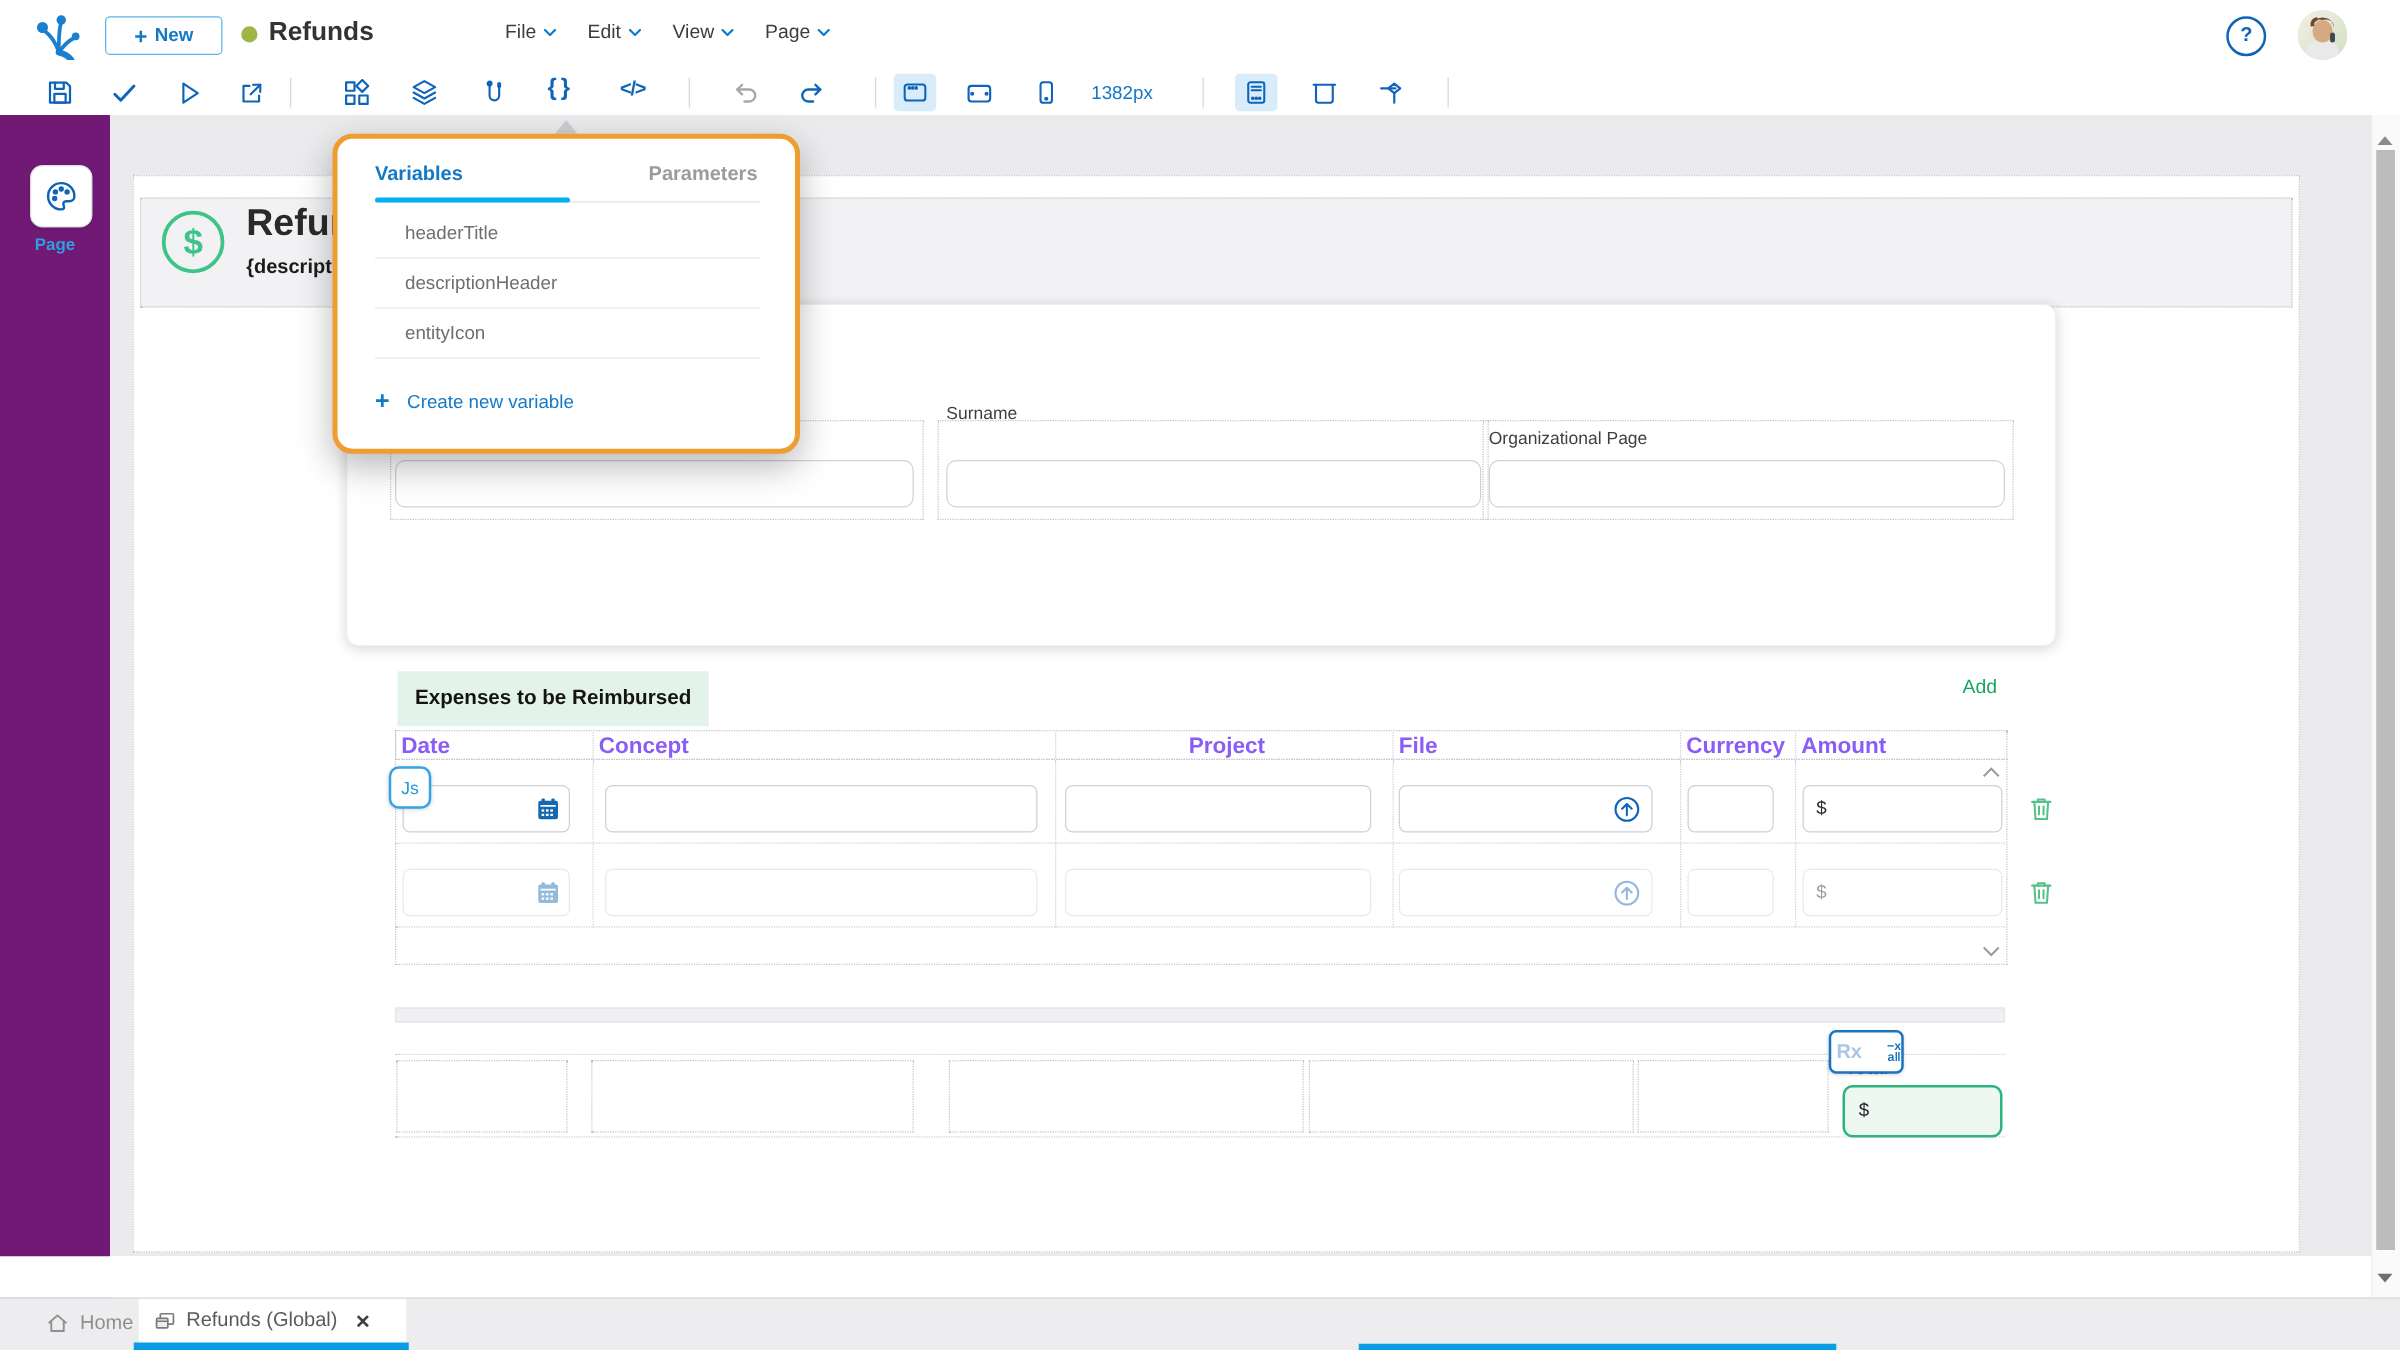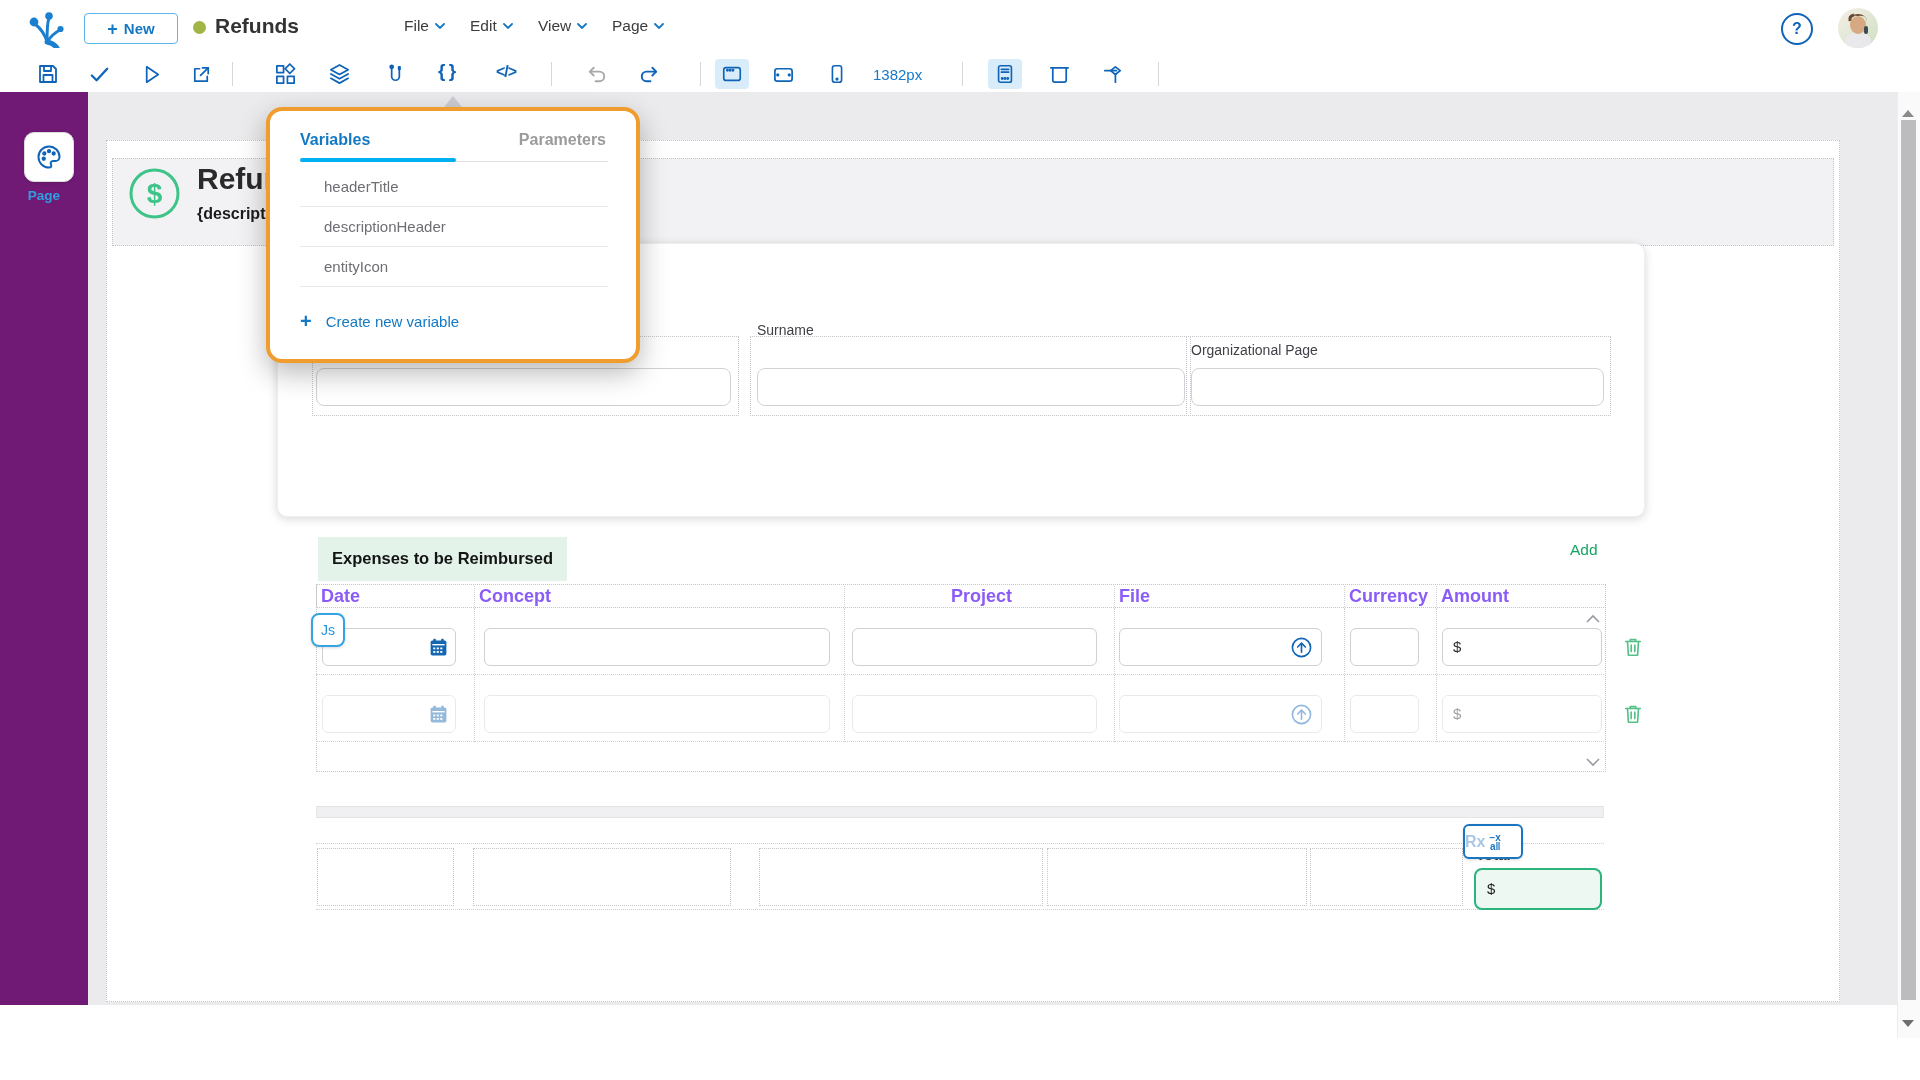--- a/index.html
+++ b/index.html
@@ -354,39 +354,59 @@
   <div class="abs dotted" style="left:473px;top:848px;width:256px;height:56px;background:#fff;"></div>
   <div class="abs dotted" style="left:759px;top:848px;width:282px;height:56px;background:#fff;"></div>
   <div class="abs dotted" style="left:1047px;top:848px;width:258px;height:56px;background:#fff;"></div>
   <div class="abs dotted" style="left:1310px;top:848px;width:151px;height:56px;background:#fff;"></div>
 
   <span class="abs" style="left:1476px;top:846px;font-size:15px;font-weight:bold;color:#3f3f46;">Total</span>
   <div class="abs" style="left:1474px;top:868px;width:128px;height:42px;background:#edf8f2;border:2px solid #2bb47c;border-radius:8px;box-sizing:border-box;">
     <span style="position:absolute;left:11px;top:10px;font-size:15px;color:#1f1f1f;">$</span>
   </div>
 
-  <div class="abs" style="left:1463px;top:824px;width:56px;height:31px;background:#fff;border:2px solid #1b74c0;border-radius:6px;display:flex;align-items:center;justify-content:flex-start;gap:4px;box-shadow:0 1px 3px rgba(0,0,0,.15);cursor:pointer;">
+  <div class="abs" style="left:1463px;top:824px;width:56px;height:31px;background:#fff;border:2px solid #1b74c0;border-radius:6px;display:flex;align-items:center;justify-content:flex-end;gap:20px;box-shadow:0 1px 3px rgba(0,0,0,.15);cursor:pointer;">
     <span style="color:#a9c7e4;font-size:16px;font-weight:bold;">Rx</span>
     <span style="display:flex;flex-direction:column;align-items:center;font-size:10px;line-height:9px;font-weight:bold;color:#1b74c0;">
         <span>−x</span>
         <span>a‖</span>
       </span>
   </div>
 
   <div class="abs" style="left:1897px;top:92px;width:23px;height:946px;background:#fafafa;border-left:1px solid #ededed;box-sizing:border-box;"></div>
   <span class="abs" style="left:1901px;top:104px;"><svg width="14" height="9" viewBox="0 0 14 9">
         <polygon points="7,1 13,8 1,8" fill="#8a8a8a"></polygon>
       </svg></span>
   <div class="abs" style="left:1901px;top:120px;width:15px;height:880px;background:#bcbcbe;"></div>
   <span class="abs" style="left:1901px;top:1014px;"><svg width="14" height="9" viewBox="0 0 14 9">
         <polygon points="1,1 13,1 7,8" fill="#6e6e6e"></polygon>
       </svg></span>
 
   <div class="abs" style="left:0;top:1005px;width:1897px;height:33px;background:#fff;"></div>
 
+  <div class="abs" style="left:0;top:1038px;width:1920px;height:42px;background:#ededef;border-top:1px solid #d8d8d8;box-sizing:border-box;">
+    <span class="abs flexc" style="left:36px;top:0;height:40px;gap:8px;cursor:pointer;">
+      <svg width="20" height="20" viewBox="0 0 24 24" class="grayicon">
+          <path d="M4 11 L12 4 L20 11"></path>
+          <path d="M6 10 v9 h12 v-9"></path>
+        </svg>
+      <span style="font-size:16px;color:#8f8f8f;">Home</span>
+    </span>
+    <div class="abs flexc" style="left:111px;top:0;width:214px;height:36px;background:#fff;gap:8px;padding-left:12px;box-sizing:border-box;cursor:pointer;">
+      <svg width="18" height="18" viewBox="0 0 24 24" style="stroke:#7a7a7a;fill:none;stroke-width:1.8;">
+          <rect x="7" y="4" width="14" height="11" rx="1"></rect>
+          <rect x="3" y="9" width="12" height="10" rx="1" fill="#ededef"></rect>
+          <path d="M3 12 h12"></path>
+        </svg>
+      <span style="font-size:16px;color:#5a5a5a;">Refunds (Global)</span>
+      <span style="font-size:15px;font-weight:bold;color:#3f3f46;margin-left:6px;cursor:pointer;">✕</span>
+    </div>
+    <div class="abs" style="left:107px;top:35px;width:220px;height:7px;background:#0a9ce4;"></div>
+    <div class="abs" style="left:1087px;top:36px;width:382px;height:6px;background:#0a9ce4;"></div>
+  </div>
 
   <span class="abs" style="left:444px;top:96px;width:0;height:0;border-left:9px solid transparent;border-right:9px solid transparent;border-bottom:11px solid #cdced3;"></span>
   <div class="abs" style="left:266px;top:107px;width:374px;height:256px;background:#fff;border:4px solid #ef9d2f;border-radius:16px;box-shadow:0 10px 28px rgba(0,0,0,.28);box-sizing:border-box;">
     <span class="abs" style="left:30px;top:20px;font-size:16px;font-weight:bold;color:#1479c4;cursor:pointer;">Variables</span>
     <span class="abs" style="right:30px;top:20px;font-size:16px;font-weight:bold;color:#9b9b9b;cursor:pointer;">Parameters</span>
     <div class="abs" style="left:30px;top:50px;width:308px;height:1px;background:#e3e3e5;"></div>
     <div class="abs" style="left:30px;top:47px;width:156px;height:4px;background:#00b0f0;border-radius:2px;"></div>
 
     <span class="abs popup-item" style="left:30px;top:67px;cursor:pointer;">headerTitle</span>
     <div class="abs popup-sep" style="left:30px;top:95px;width:308px;"></div>

